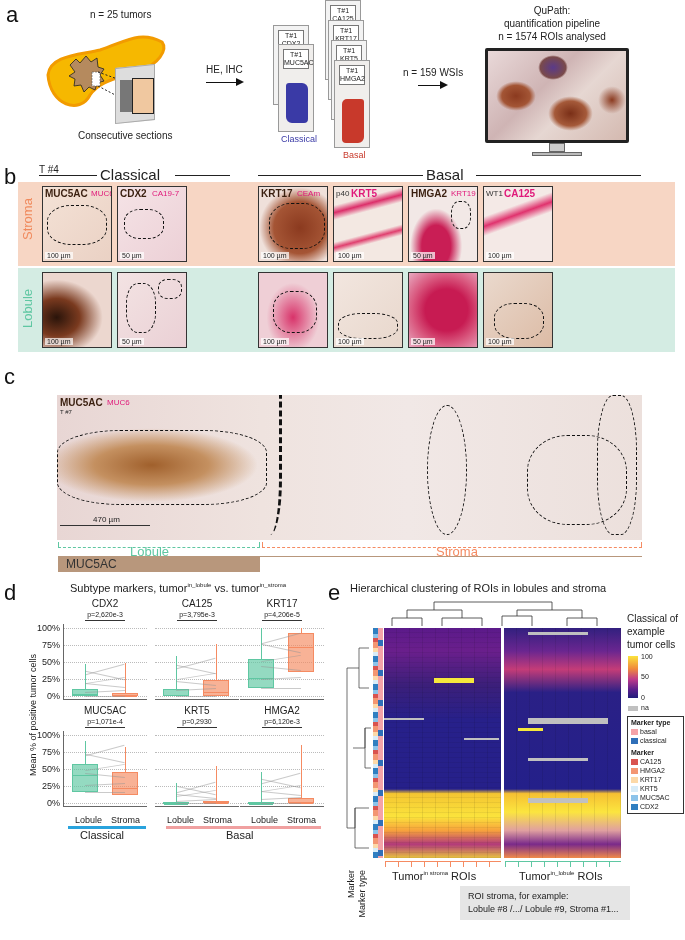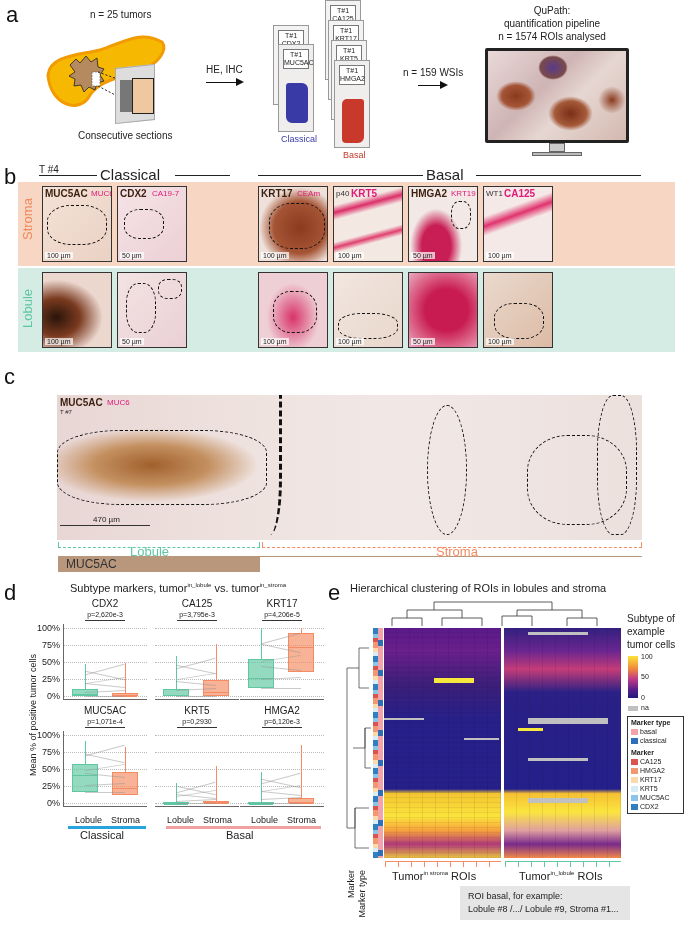--- a/index.html
+++ b/index.html
@@ -415,21 +415,21 @@
   <div class="hm" style="left:504px;top:628px;width:117px;height:230px;background:linear-gradient(180deg,#32207f 0%,#6a2690 10%,#c43c78 18%,#2a2086 28%,#24208a 70%,#f6c032 72%,#fbe53f 80%,#e0a0a0 88%,#7a2a8a 94%,#f08a4a 100%)">
     <div class="abs" style="left:0;right:0;top:0;bottom:0;background:repeating-linear-gradient(90deg,rgba(255,255,255,0) 0 12px,rgba(0,0,0,0.08) 12px 13px)"></div>
     <div class="abs" style="left:24px;top:4px;width:60px;height:3px;background:#c0c0c0"></div>
     <div class="abs" style="left:24px;top:90px;width:80px;height:6px;background:#c0c0c0"></div>
     <div class="abs" style="left:24px;top:130px;width:60px;height:3px;background:#c0c0c0"></div>
     <div class="abs" style="left:24px;top:170px;width:60px;height:5px;background:#c0c0c0"></div>
     <div class="abs" style="left:14px;top:100px;width:25px;height:3px;background:#f6e83c"></div>
   </div>
 
   <div class="abs" style="left:627px;top:612px;font-size:10px;line-height:13px">
-    <div>Subtype of</div>
+    <div>Classical of</div>
     <div>example</div>
     <div>tumor cells</div>
   </div>
   <div class="abs" style="left:628px;top:656px;width:10px;height:42px;background:linear-gradient(180deg,#fbe33c,#f08a3c 30%,#c03a8a 55%,#5a1f8c 80%,#201c7a)"></div>
   <div class="abs" style="left:641px;top:653px;font-size:7px">100</div>
   <div class="abs" style="left:641px;top:673px;font-size:7px">50</div>
   <div class="abs" style="left:641px;top:694px;font-size:7px">0</div>
   <div class="abs" style="left:628px;top:706px;width:10px;height:5px;background:#c0c0c0"></div>
   <div class="abs" style="left:641px;top:704px;font-size:7px">na</div>
 
@@ -478,16 +478,16 @@
   <div class="abs" style="left:505px;top:861px;width:116px;height:6px;border-top:1px solid #5fc7a2;background:repeating-linear-gradient(90deg,#5fc7a2 0 1px,transparent 1px 13px)"></div>
   <div class="abs" style="left:392px;top:870px;font-size:11px;white-space:nowrap">
     <span>Tumor</span><sup style="font-size:6px">in stroma</sup><span> ROIs</span>
   </div>
   <div class="abs" style="left:519px;top:870px;font-size:11px;white-space:nowrap">
     <span>Tumor</span><sup style="font-size:6px">in_lobule</sup><span> ROIs</span>
   </div>
   <div class="abs" style="left:316px;top:900px;width:70px;font-size:9px;transform:rotate(-90deg);text-align:right">Marker</div>
   <div class="abs" style="left:327px;top:900px;width:70px;font-size:9px;transform:rotate(-90deg);text-align:right">Marker type</div>
   <div class="abs" style="left:460px;top:886px;width:170px;height:34px;background:#e5e5e5;font-size:9px;padding:4px 8px;line-height:13px">
-    <div>ROI basal, for example:</div>
+    <div>ROI stroma, for example:</div>
     <div>Lobule #8 /.../ Lobule #9, Stroma #1...</div>
   </div>
 </div>
 
 </body></html>

